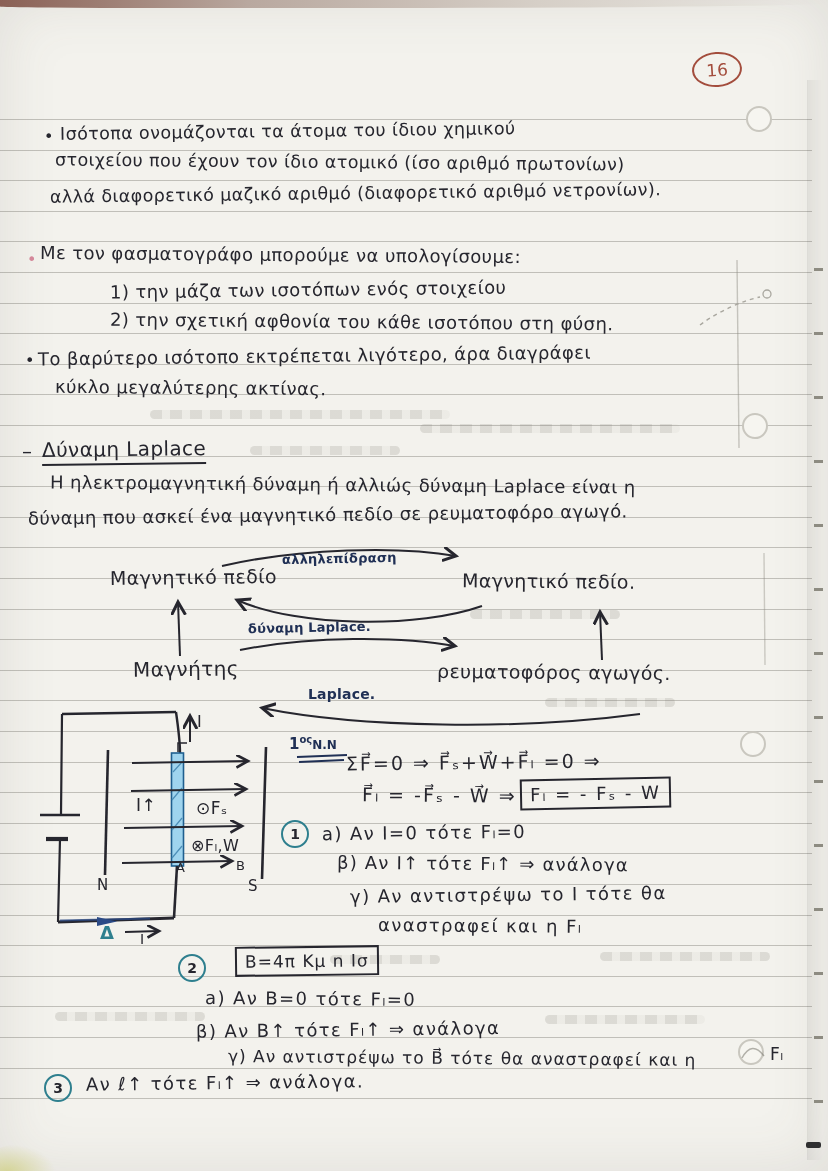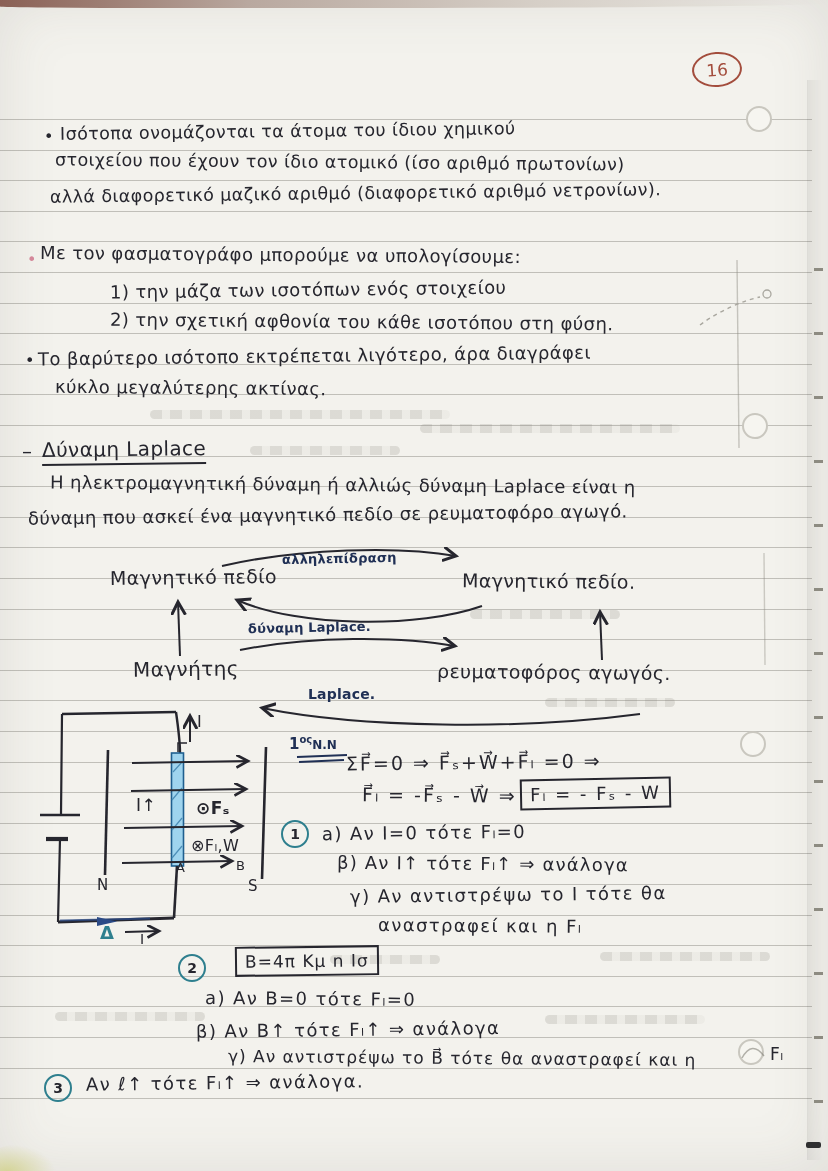--- a/index.html
+++ b/index.html
@@ -155,21 +155,21 @@
   <span class="t node rot-a" style="left:110px;top:567px;">Μαγνητικό πεδίο</span>
   <span class="t node rot-b" style="left:462px;top:571px;">Μαγνητικό πεδίο.</span>
   <span class="t sm rot-c" style="left:282px;top:552px;">αλληλεπίδραση</span>
   <span class="t sm rot-c" style="left:248px;top:621px;">δύναμη Laplace.</span>
   <span class="t big rot-a" style="left:133px;top:658px;">Μαγνήτης</span>
   <span class="t node rot-b" style="left:437px;top:662px;">ρευματοφόρος αγωγός.</span>
   <span class="t sm" style="left:308px;top:686px;font-size:14px;">Laplace.</span>
 
   <span class="t" style="left:197px;top:713px;font-size:16px;">I</span>
   <span class="t" style="left:136px;top:796px;font-size:17px;">I↑</span>
-  <span class="t" style="left:196px;top:799px;font-size:17px;font-weight:bold;">⊙Fₛ</span>
+  <span class="t" style="left:196px;top:799px;font-size:17px;">⊙Fₛ</span>
   <span class="t" style="left:191px;top:837px;font-size:16px;">⊗Fₗ,W</span>
   <span class="t" style="left:176px;top:861px;font-size:13px;">A</span>
   <span class="t" style="left:236px;top:859px;font-size:13px;">B</span>
   <span class="t" style="left:97px;top:877px;font-size:15px;">N</span>
   <span class="t" style="left:248px;top:878px;font-size:15px;">S</span>
   <span class="t teal" style="left:100px;top:923px;font-size:18px;">Δ</span>
   <span class="t" style="left:140px;top:931px;font-size:14px;">I</span>
 
   <span class="newton" style="left:289px;top:734px;"><span class="n1">1</span><span class="nsup">ος</span><span class="nrest">Ν.Ν</span></span>
   <span class="t rot-a" style="left:346px;top:752px;font-size:19px;letter-spacing:2px;">ΣF⃗=0 ⇒ F⃗ₛ+W⃗+F⃗ₗ =0 ⇒</span>

